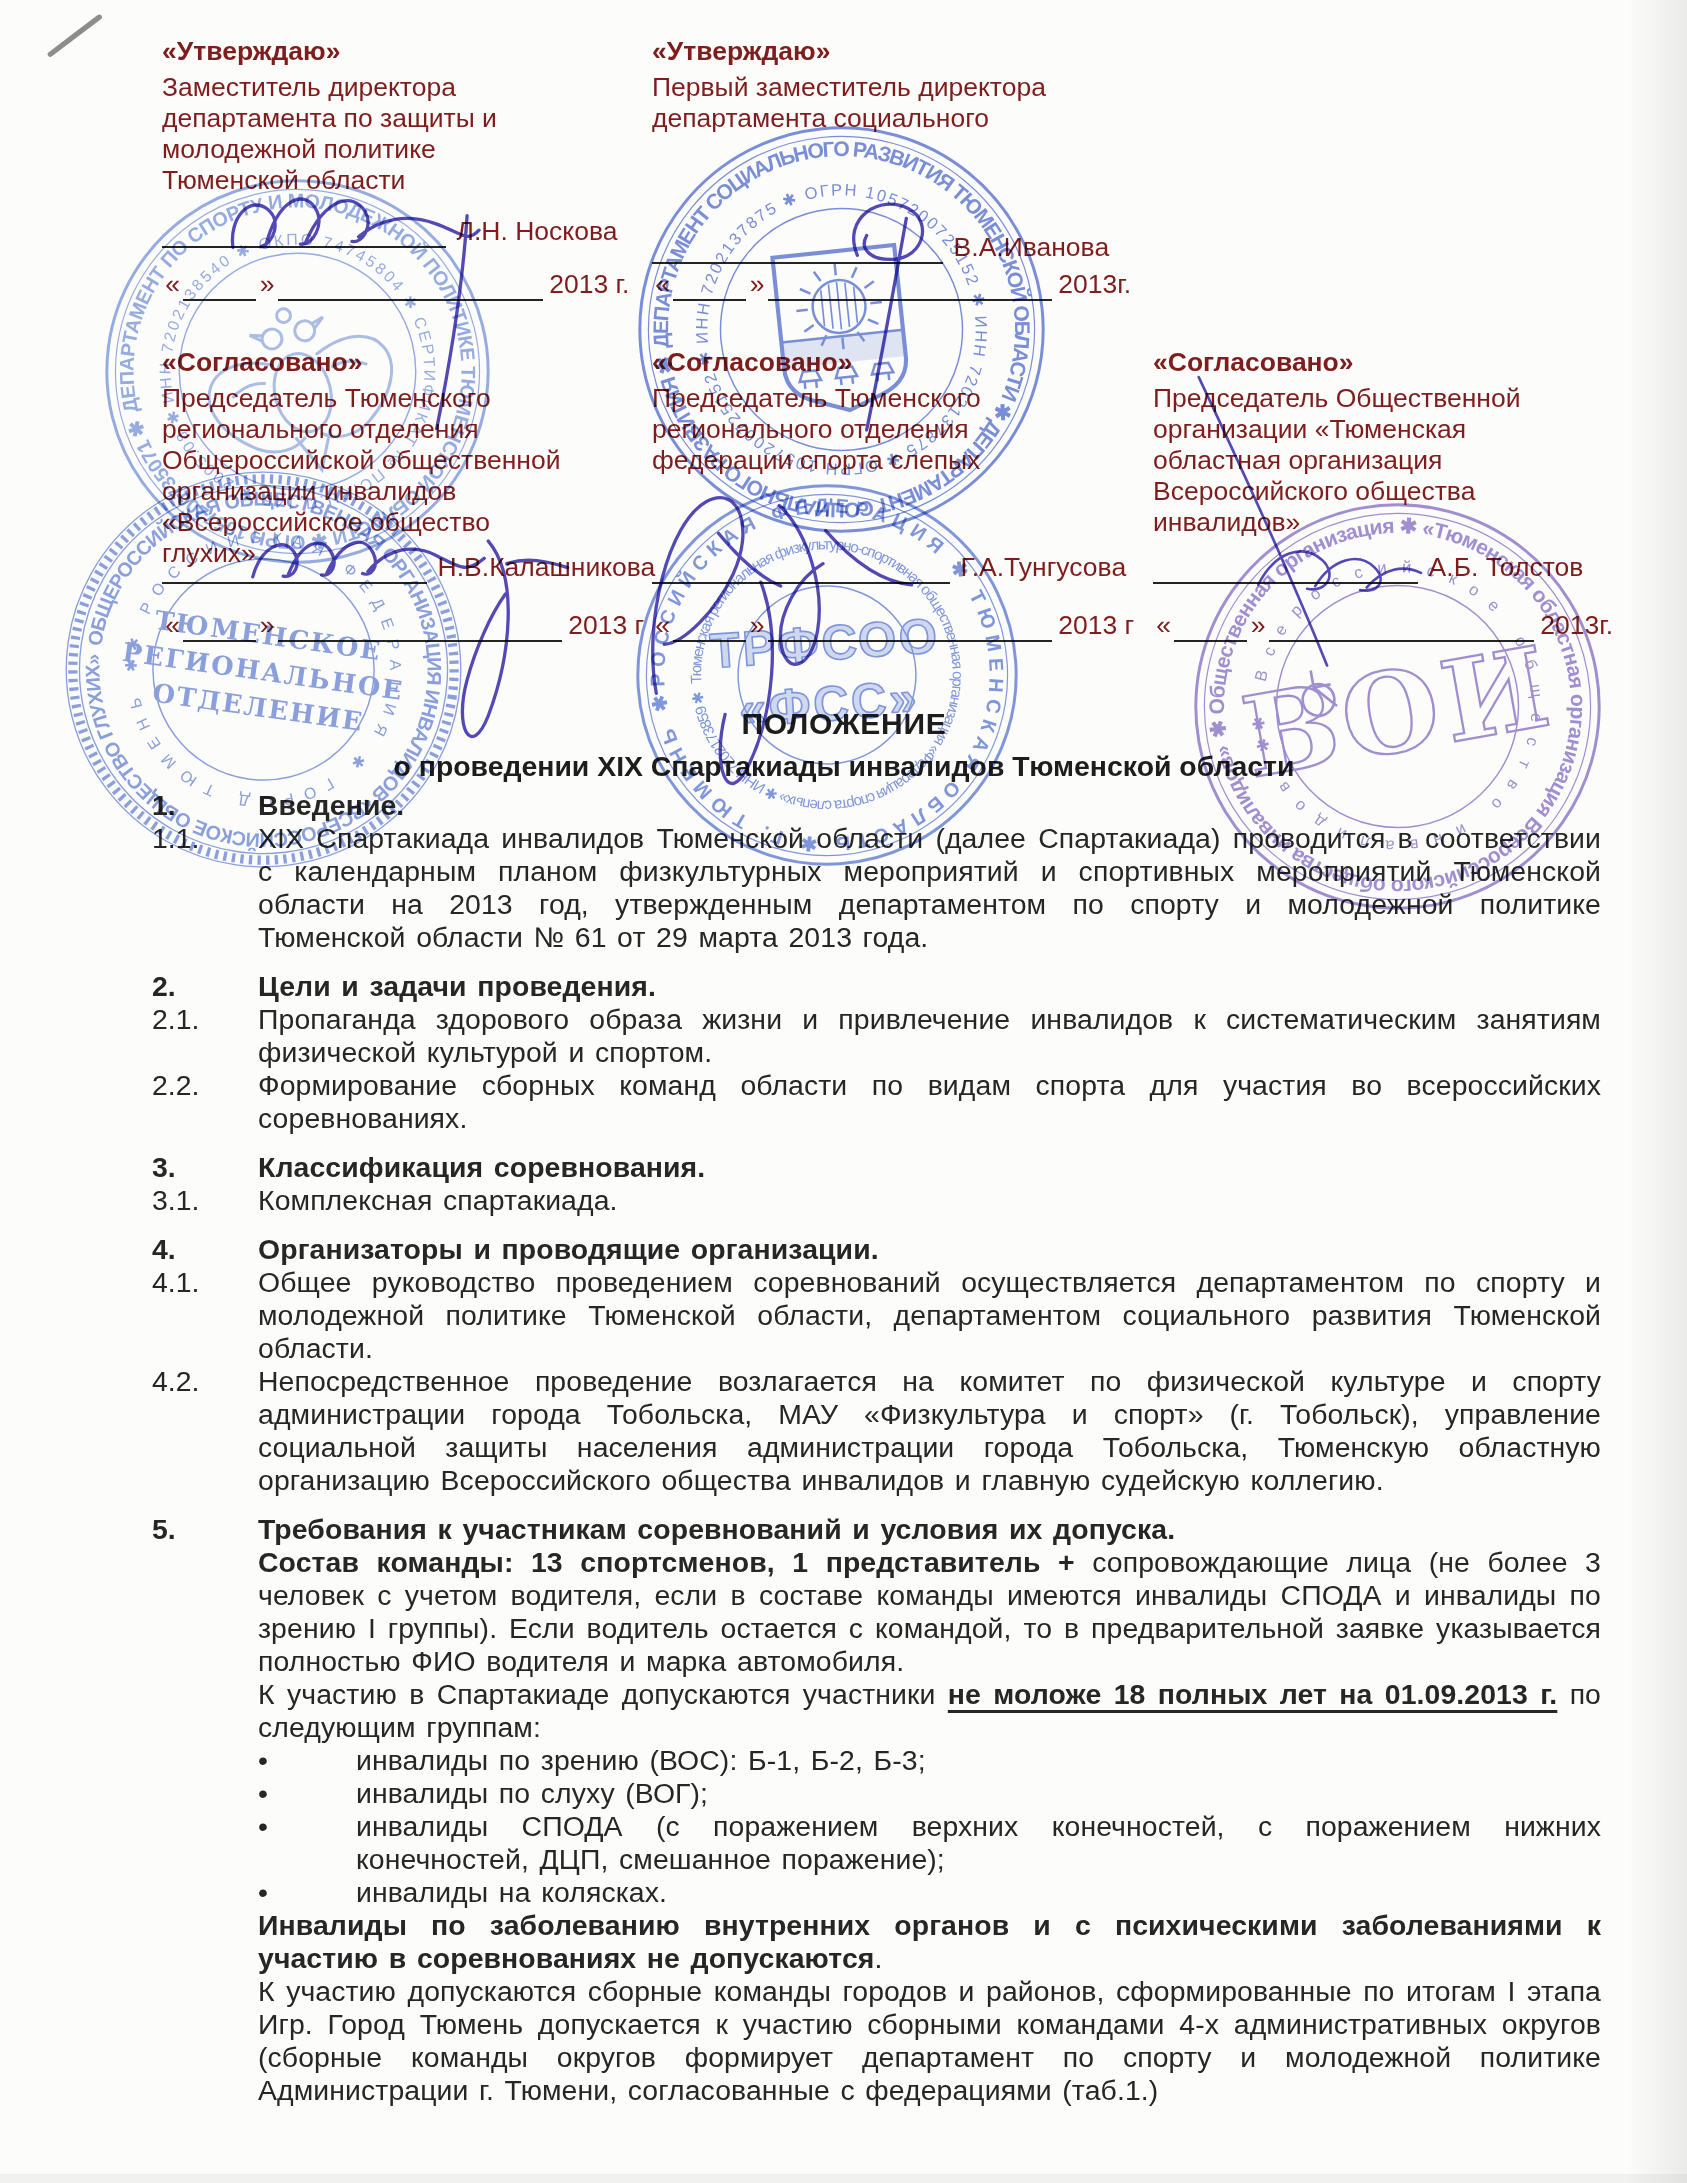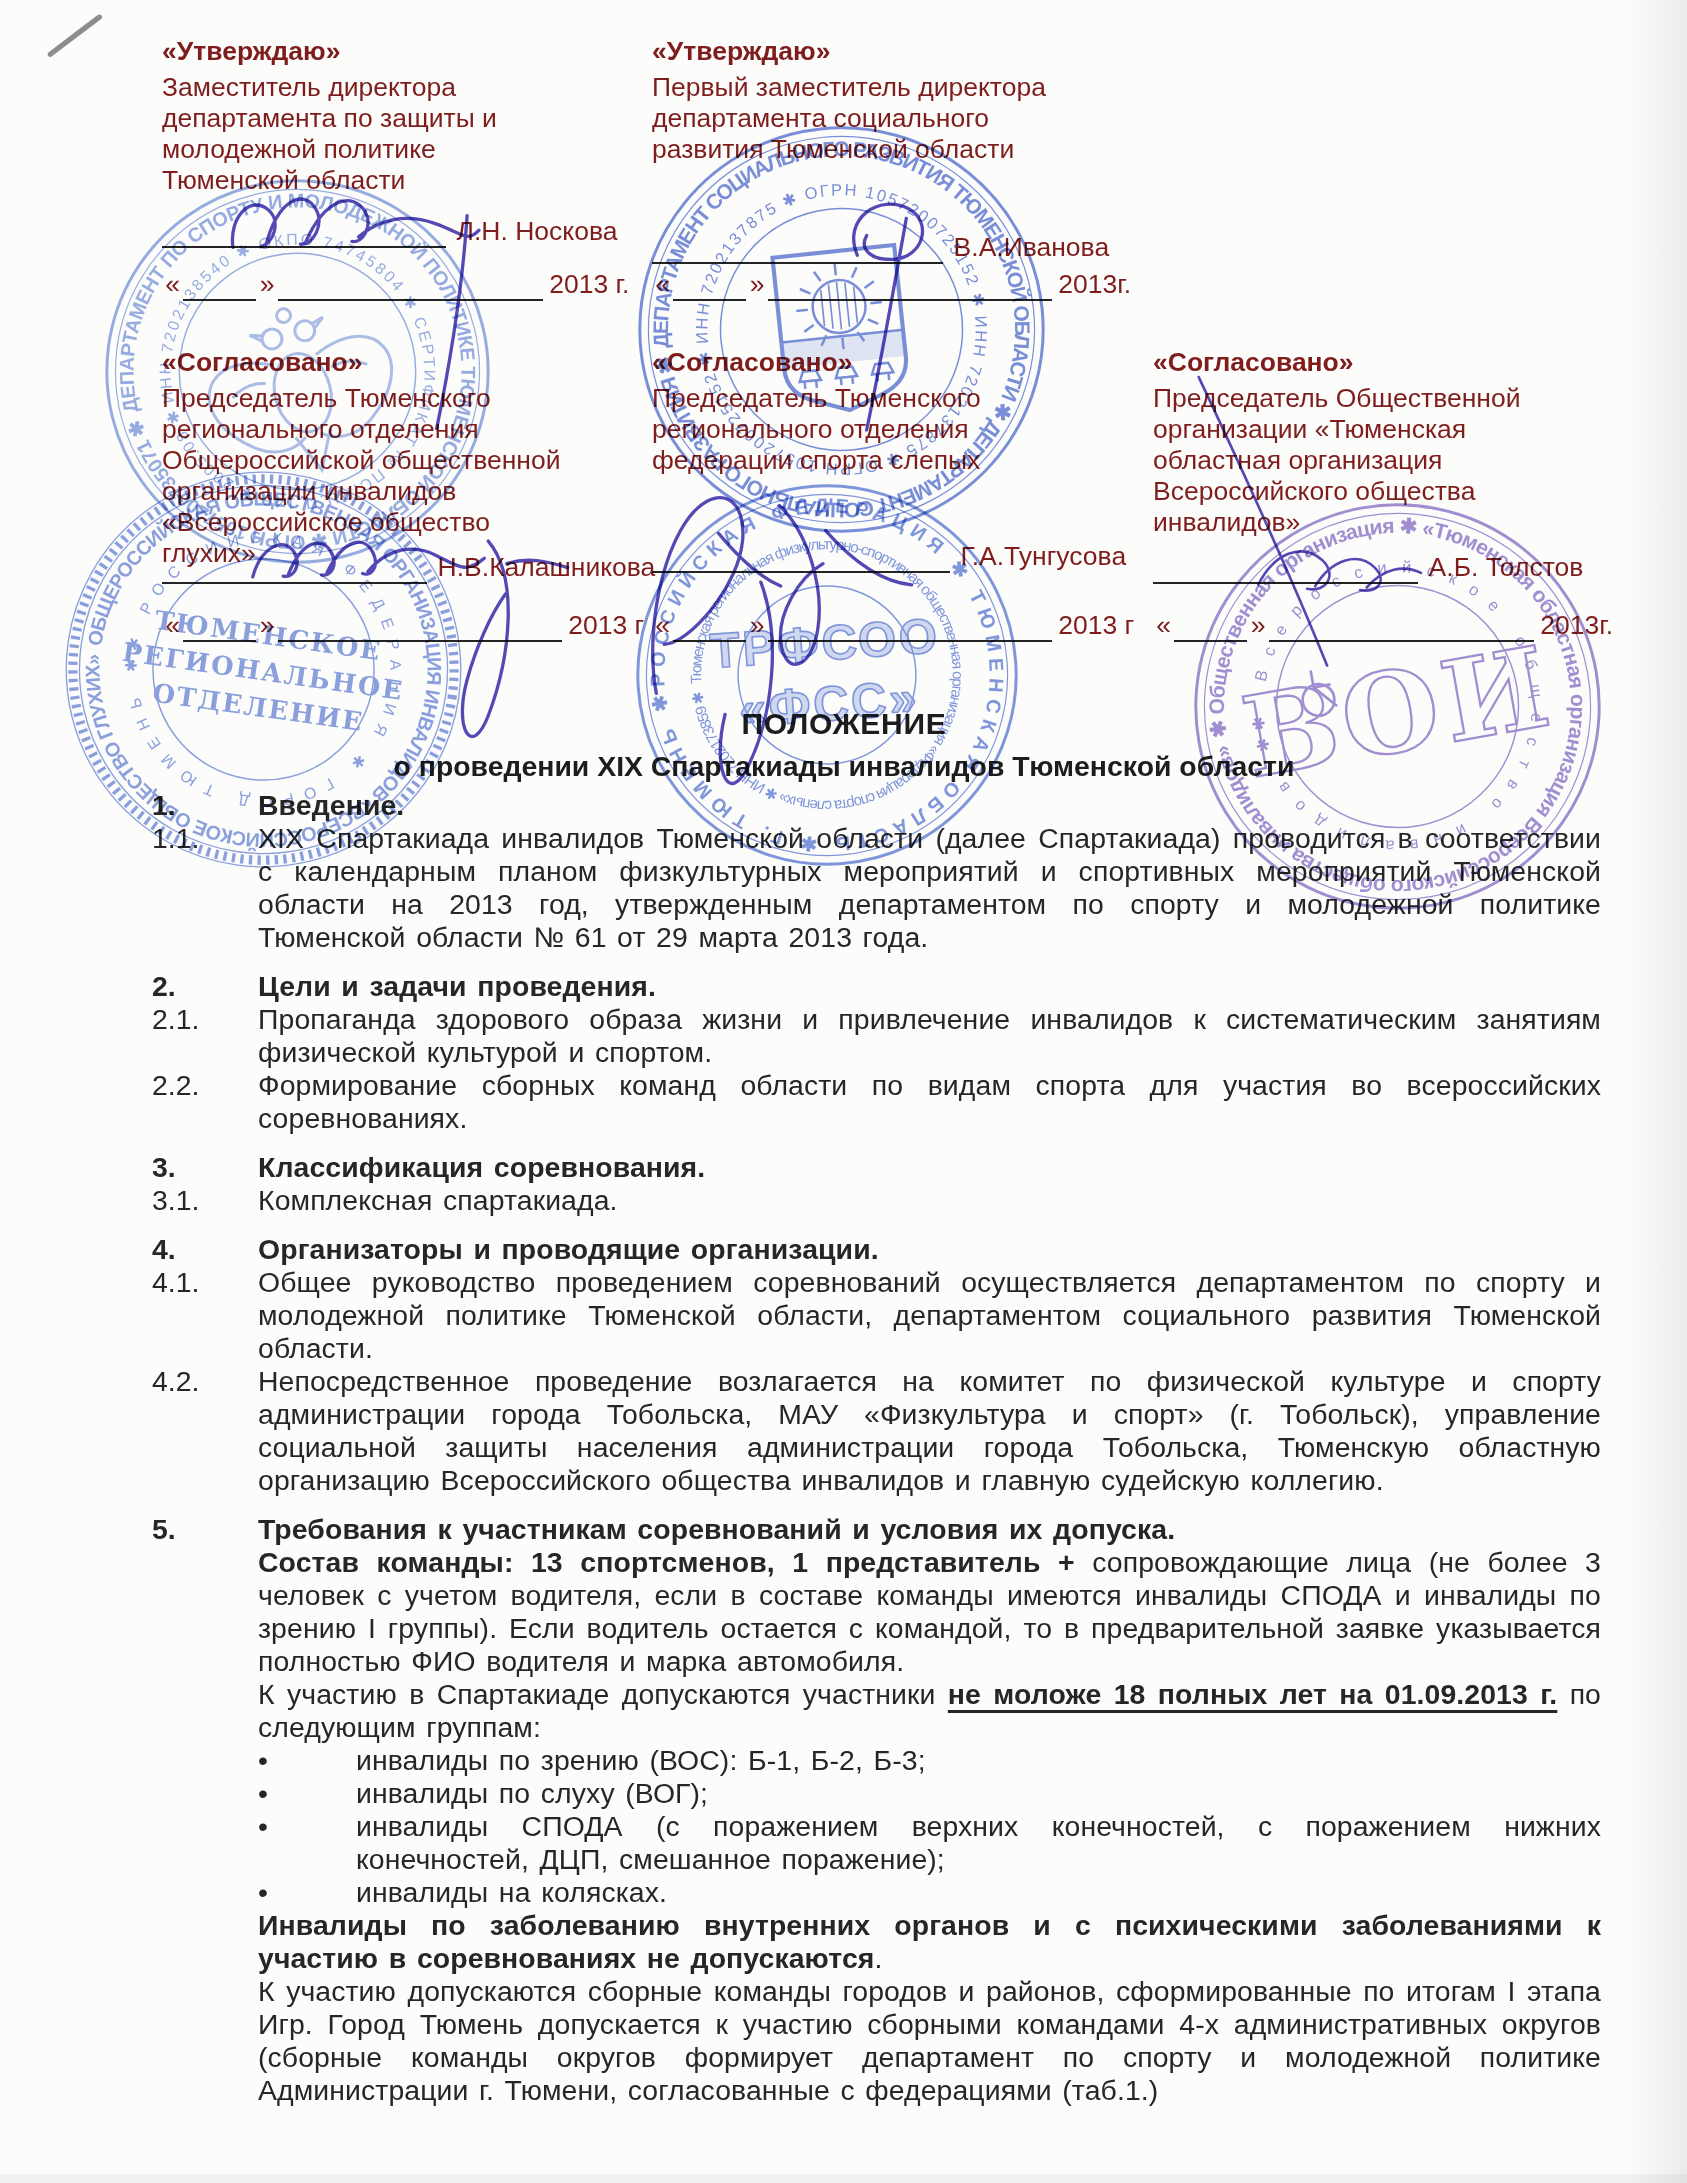--- a/index.html
+++ b/index.html
@@ -63,21 +63,20 @@
           <span class="uline" style="width:73px"></span>
           <span class="q">»</span>
           <span class="uline" style="width:265px"></span>
           <span class="year">2013 г.</span>
         </div>
       </div>
       <div class="approval" style="left: 652px; top: 36px; width: 483px; height: 344px;">
         <div class="alabel">«Утверждаю»</div>
         <div class="aline">Первый заместитель директора</div>
         <div class="aline">департамента социального</div>
-        <div class="aline">развития Тюменской области</div>
         <div class="sig-row" style="top:196px">
           <span class="uline" style="width:291px"></span>
           <span class="sig-name">В.А.Иванова</span>
         </div>
         <div class="date-row" style="top:233px">
           <span class="q">«</span>
           <span class="uline" style="width:73px"></span>
           <span class="q">»</span>
           <span class="uline" style="width:284px"></span>
           <span class="year">2013г.</span>
@@ -101,21 +100,21 @@
           <span class="q">»</span>
           <span class="uline" style="width:284px"></span>
           <span class="year">2013 г</span>
         </div>
       </div>
       <div class="approval" style="left: 652px; top: 347px; width: 470px; height: 344px;">
         <div class="alabel">«Согласовано»</div>
         <div class="aline">Председатель Тюменского</div>
         <div class="aline">регионального отделения</div>
         <div class="aline">федерации спорта слепых</div>
-        <div class="sig-row" style="top:194px">
+        <div class="sig-row" style="top:205px">
           <span class="uline" style="width:298px"></span>
           <span class="sig-name">Г.А.Тунгусова</span>
         </div>
         <div class="date-row" style="top:263px">
           <span class="q">«</span>
           <span class="uline" style="width:73px"></span>
           <span class="q">»</span>
           <span class="uline" style="width:284px"></span>
           <span class="year">2013 г</span>
         </div>

